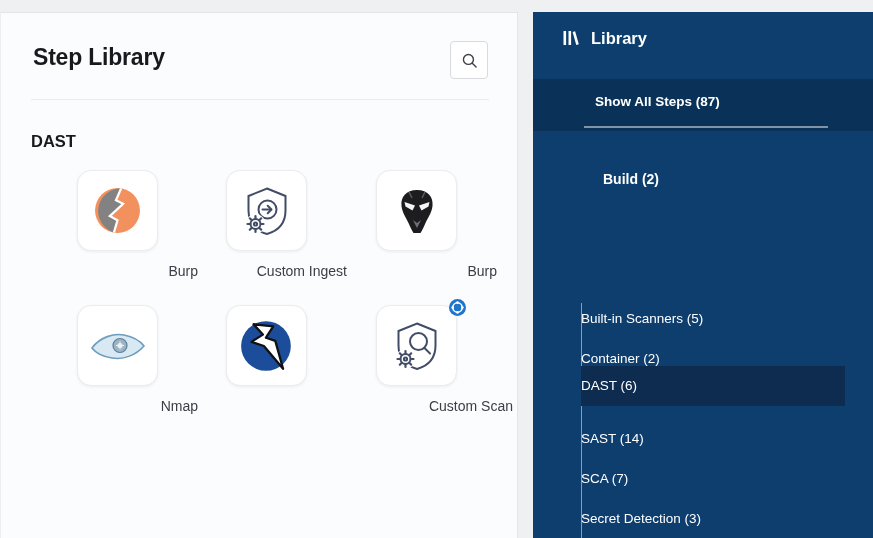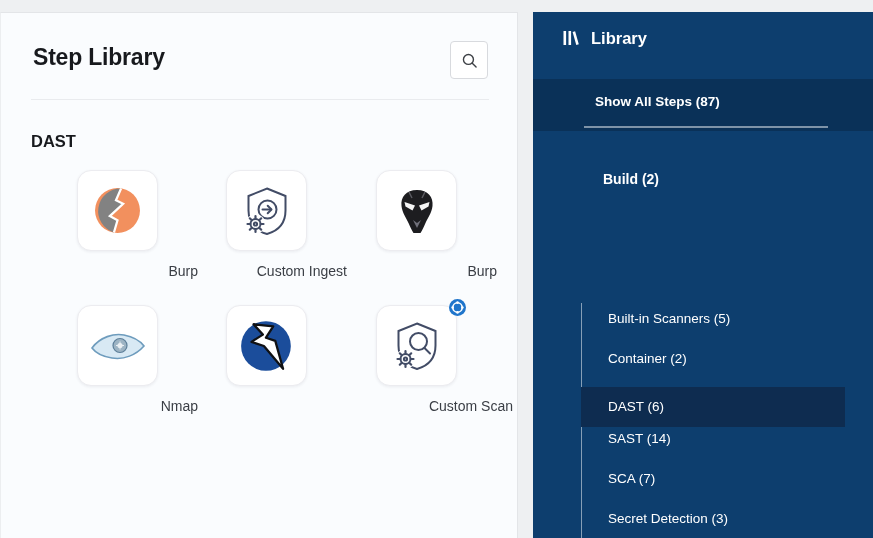--- a/index.html
+++ b/index.html
@@ -39,23 +39,23 @@
   .band-divider { position:absolute; left:51px; top:47px; width:244px; height:2px;
                   background:#93a5b6; opacity:.85; }
 
   .nav1 { position:absolute; left:40px; height:20px; font-size:14px; font-weight:700;
           color:#fff; cursor:pointer; white-space:nowrap;padding-left:30px; }
   .n1{top:159px} .n2{top:209px} .n3{top:259px}
 
   .sub-connector { position:absolute; left:48px; top:291px; width:1px; height:236px;
                    background:rgba(255,255,255,.5); }
   .nav2 { position:absolute; left:48px; width:264px; height:40px; line-height:40px;
-          padding-left:27px; font-size:13.5px; font-weight:500; color:#fff;
+          font-size:13.5px; font-weight:500; color:#fff;
           cursor:pointer; white-space:nowrap; }
-  .s1{top:287px} .s2{top:327px} .s3{top:375px} .s4{top:407px} .s5{top:447px} .s6{top:487px}
+  .s1{top:287px} .s2{top:327px} .s3{top:354px} .s4{top:407px} .s5{top:447px} .s6{top:487px}
   .nav2.active { background:#0e2c50; }
 </style>
 </head>
 <body>
 
 <div class="page">
 
   <div class="card">
     <div class="page-title">Step Library</div>
 

